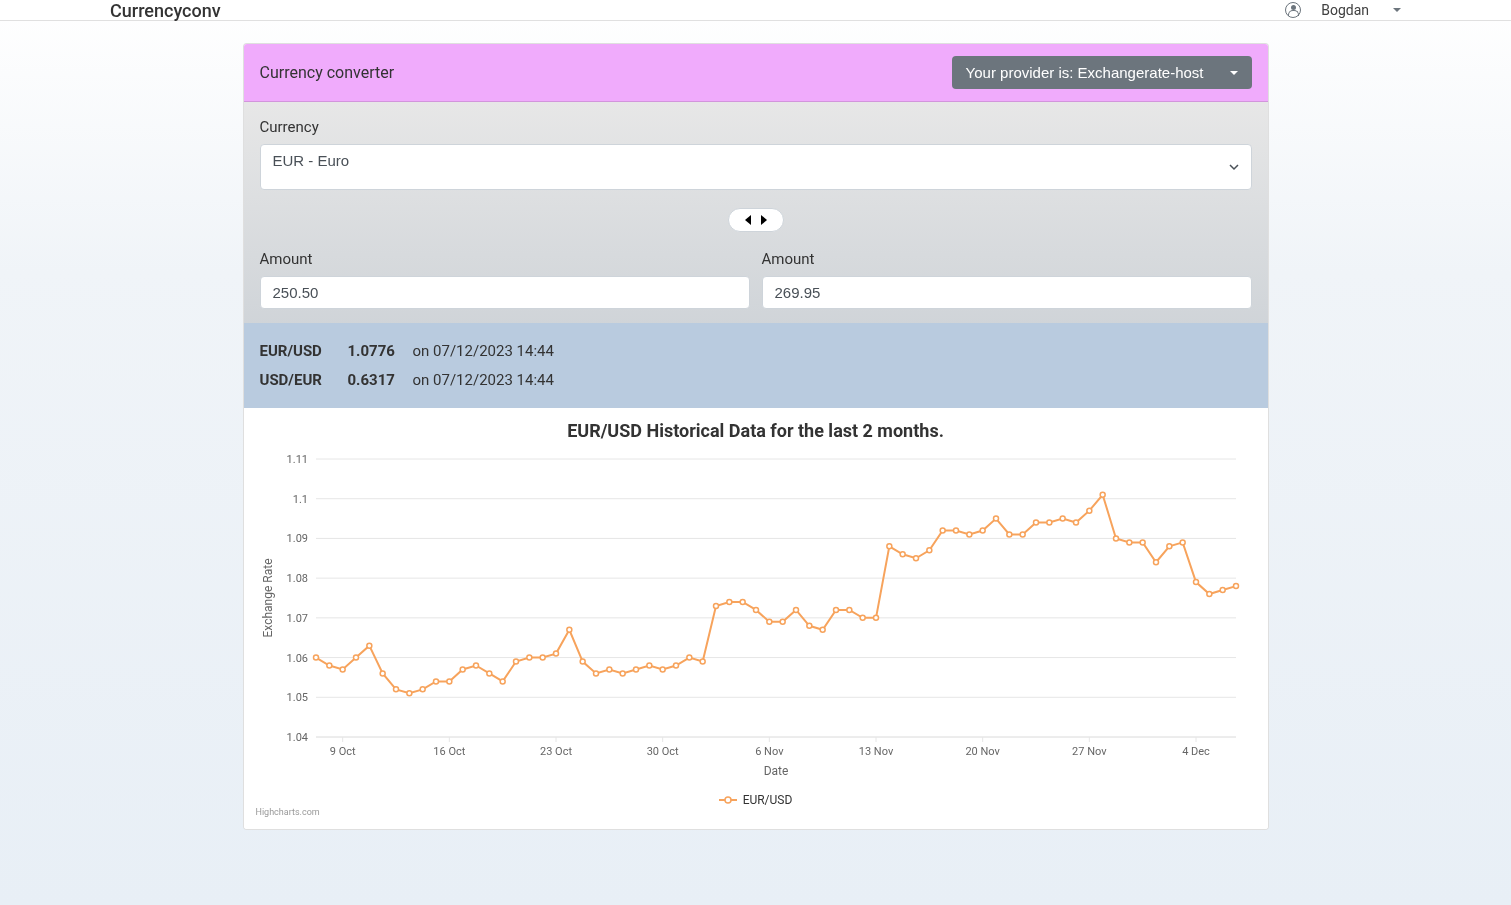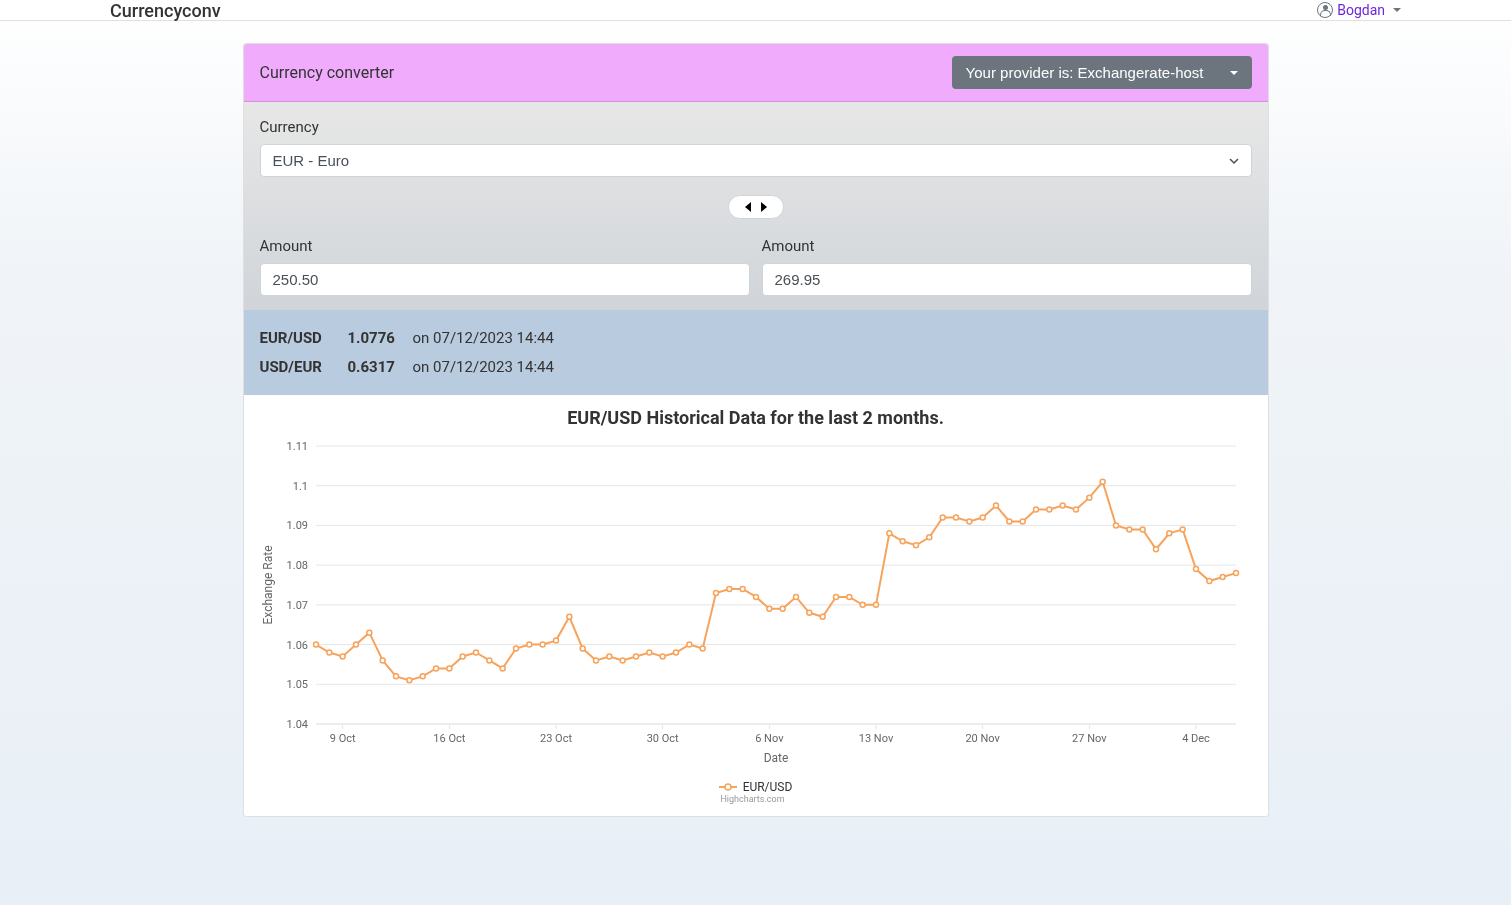--- a/index.html
+++ b/index.html
@@ -19,22 +19,22 @@
     height: 21px;
   }
   .brand {
     font-size: 18px;
     font-weight: 500;
     color: #333;
   }
   .user-menu {
     display: flex;
     align-items: center;
-    gap: 4px;
-    color: #6d28d9;
+    gap: 20px;
+    color: #404040;
     font-size: 14px;
     cursor: pointer;
   }
   .user-icon {
     width: 16px;
     height: 16px;
     border: 1.5px solid #6c757d;
     border-radius: 50%;
     display: inline-flex;
     align-items: center;
@@ -120,21 +120,21 @@
     gap: 12px;
   }
   .col {
     flex: 1;
   }
   .select-wrap {
     position: relative;
   }
   .select-input {
     width: 100%;
-    padding: 7px 30px 7px 12px;
+    padding: 7px 30px 20px 12px;
     border: 1px solid #ced4da;
     border-radius: 4px;
     background: #fff;
     font-size: 15px;
     color: #495057;
     appearance: none;
     cursor: pointer;
   }
   .select-arrow {
     position: absolute;
@@ -243,21 +243,21 @@
     gap: 6px;
     font-size: 12px;
     color: #333;
     margin-top: 4px;
   }
   .legend .sw {
     display: inline-flex;
     align-items: center;
   }
   .hc-credit {
-    text-align: center;
+    text-align: left;
     font-size: 9px;
     color: #999;
     padding-right: 6px;
   }
 </style>
 </head>
 <body>
 
 <div class="navbar">
   <div class="brand">Currencyconv</div>

